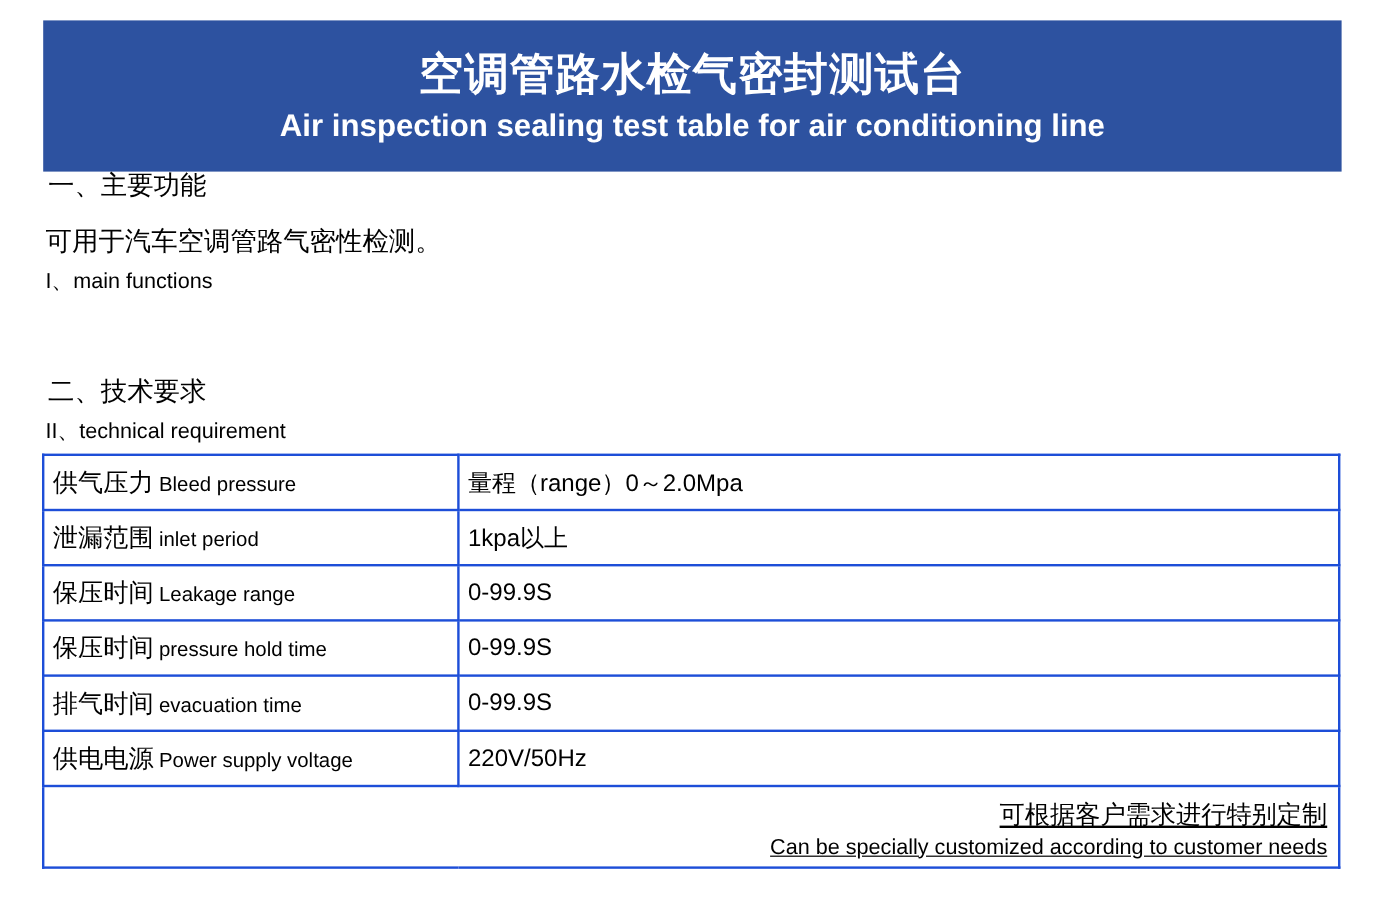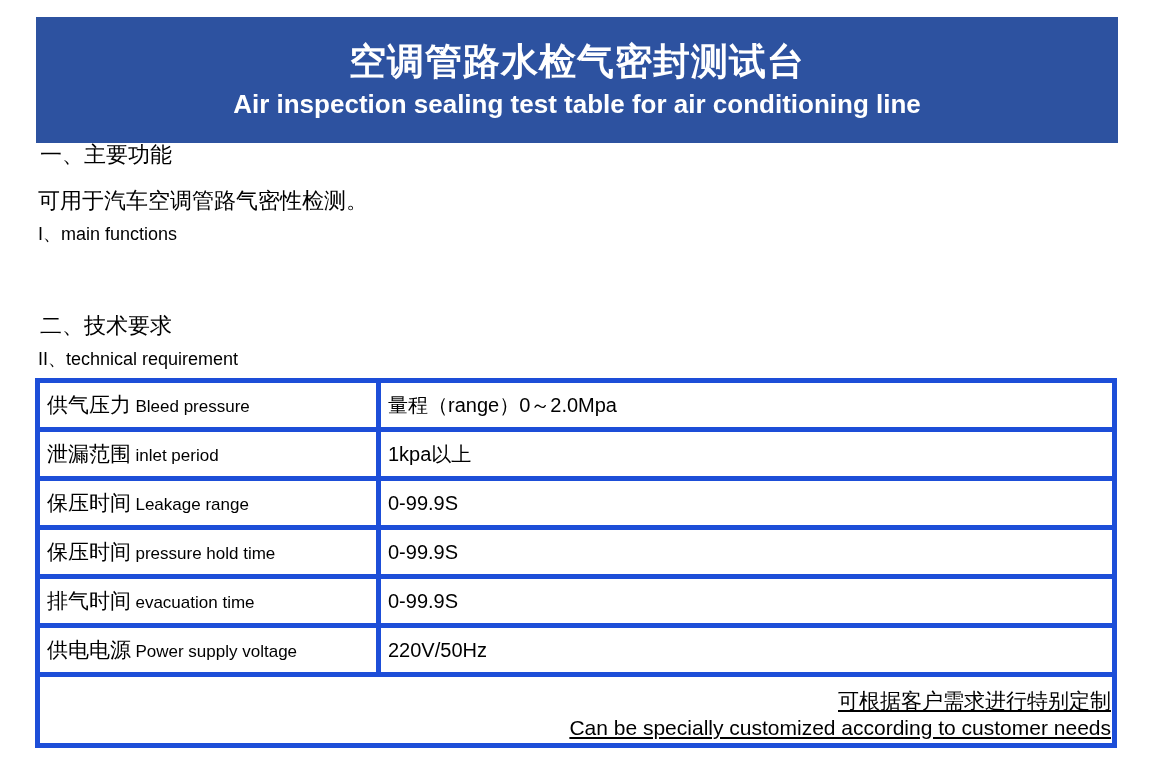--- a/index.html
+++ b/index.html
@@ -56,42 +56,42 @@
   
   table.spec {
     position: absolute;
     left: 35px;
     top: 378px;
     width: 1082px;
     border-collapse: collapse;
     table-layout: fixed;
   }
   table.spec td {
-    border: 5px solid #1d4ed8;
-    padding: 0 1px 0 7px;
+    border: 2px solid #1d4ed8;
+    padding: 0 9px 0 7px;
     vertical-align: middle;
   }
   td.label-cell {
     width: 328px;
     height: 44px;
   }
   td.value-cell {
     font-size: 20px;
     height: 44px;
   }
   .label-zh { font-size: 21px; }
   .label-en { font-size: 17px; }
   td.footer-cell {
     text-align: right;
     height: 66px;
     padding: 0;
     text-decoration: underline;
   }
   .footer-zh { font-size: 21px; line-height: 29px; padding-top: 5px; }
-  .footer-en { font-size: 21px; line-height: 25px; }
+  .footer-en { font-size: 18px; line-height: 25px; }
 </style>
 </head>
 <body>
 
 <div class="page">
 
   <div class="banner">
     <div class="banner-title">空调管路水检气密封测试台</div>
     <div class="banner-subtitle">Air inspection sealing test table for air conditioning line</div>
   </div>

